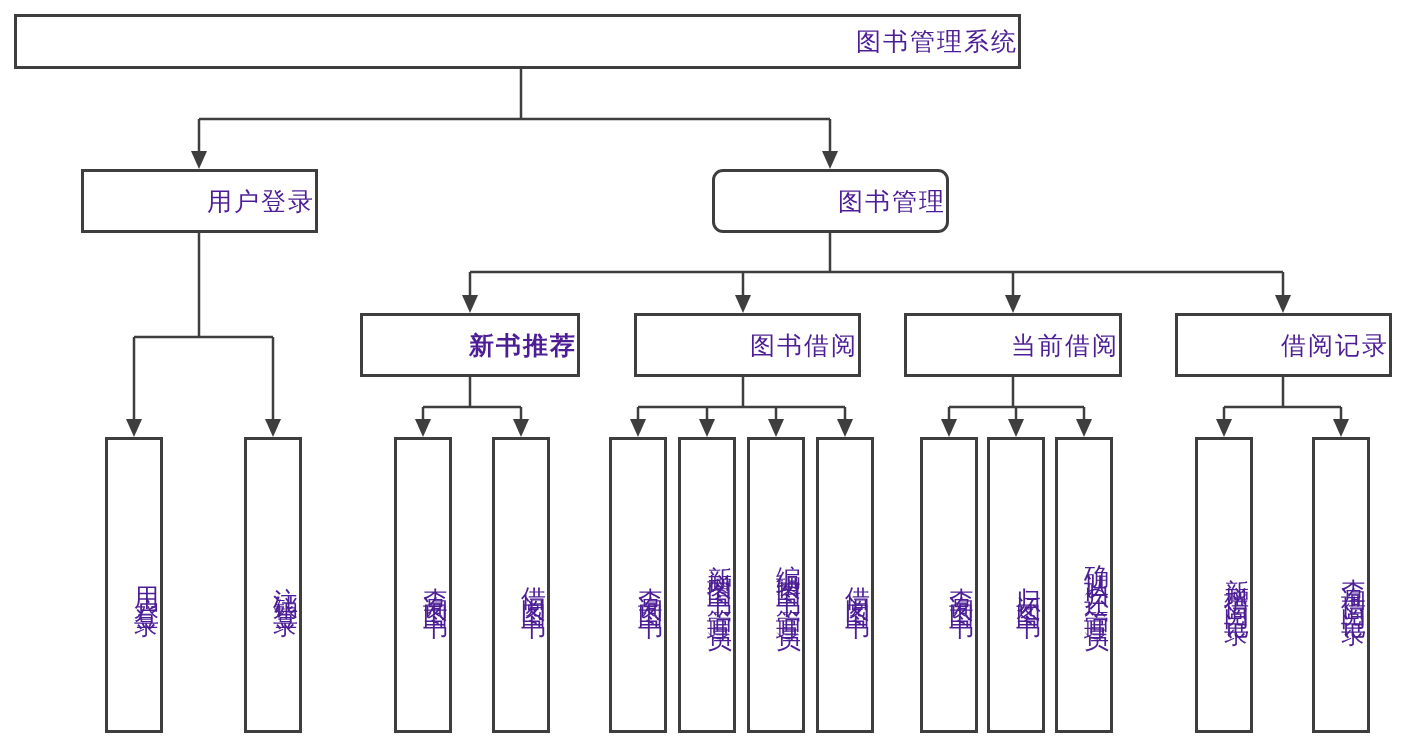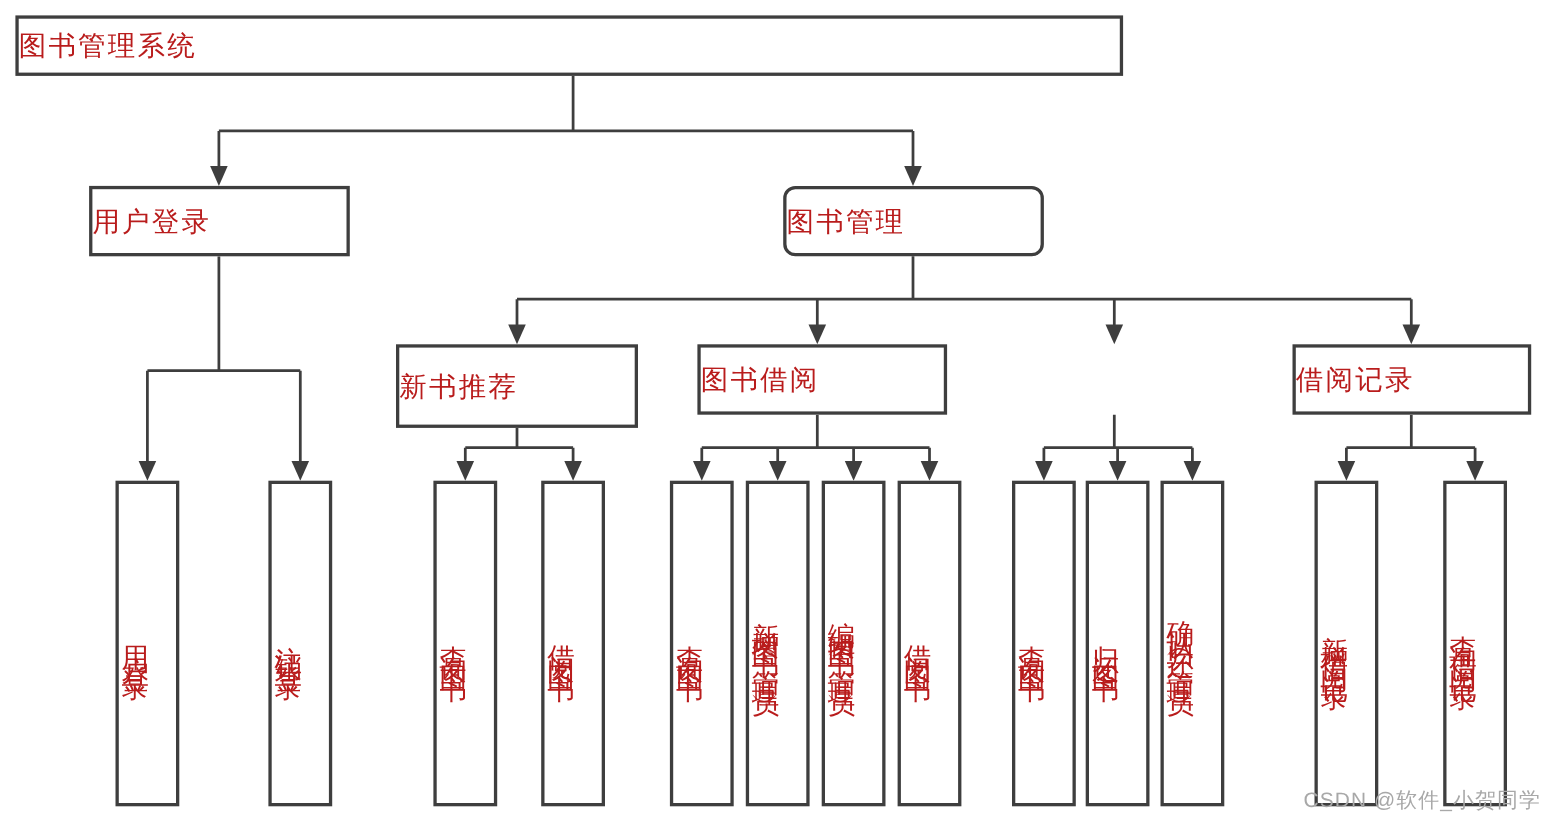--- a/index.html
+++ b/index.html
@@ -16,28 +16,28 @@
     left: 0; top: 0;
     width: 1405px; height: 747px;
   }
   .node {
     position: absolute;
     box-sizing: border-box;
     border: 3px solid #3e3e3e;
     background: #ffffff;
     display: flex;
     align-items: center;
-    justify-content: flex-start;
-    color: #b91c1c;
+    justify-content: flex-end;
+    color: #4c1d95;
   }
   .hnode { font-size: 25px; letter-spacing: 2px; }
   .root  { left: 14px;  top: 14px;  width: 1007px; height: 55px; }
   .n-user-login      { left: 81px;  top: 169px; width: 237px; height: 64px; }
   .n-book-management { left: 712px; top: 169px; width: 237px; height: 64px; border-radius: 11px; }
-  .n-new-book   { left: 360px;  top: 313px; width: 220px; height: 76px; }
+  .n-new-book   { left: 360px;  top: 313px; width: 220px; height: 64px; font-weight: bold; }
   .n-book-borrow{ left: 634px;  top: 313px; width: 227px; height: 64px; }
   .n-cur-borrow { left: 904px;  top: 313px; width: 218px; height: 64px; }
   .n-records    { left: 1175px; top: 313px; width: 217px; height: 64px; }
   .leaf {
     top: 437px;
     width: 58px;
     height: 296px;
   }
   .leaf .vtext {
     writing-mode: vertical-rl;
@@ -118,20 +118,23 @@
   <div class="node hnode n-book-management">
     <span>图书管理</span>
   </div>
 
   <div class="node hnode n-new-book">
     <span>新书推荐</span>
   </div>
   <div class="node hnode n-book-borrow">
     <span>图书借阅</span>
   </div>
+  <div class="node hnode n-cur-borrow">
+    <span>当前借阅</span>
+  </div>
   <div class="node hnode n-records">
     <span>借阅记录</span>
   </div>
 
   <div class="node leaf l1">
     <span class="vtext">用户登录</span>
   </div>
   <div class="node leaf l2">
     <span class="vtext">注销登录</span>
   </div>
@@ -162,15 +165,14 @@
   <div class="node leaf l11">
     <span class="vtext">确认归还（管理员）</span>
   </div>
   <div class="node leaf l12">
     <span class="vtext">新增借阅记录</span>
   </div>
   <div class="node leaf l13">
     <span class="vtext">查询借阅记录</span>
   </div>
 
-  <div class="watermark">CSDN @软件_小贺同学</div>
 
 </div>
 
 </body></html>

